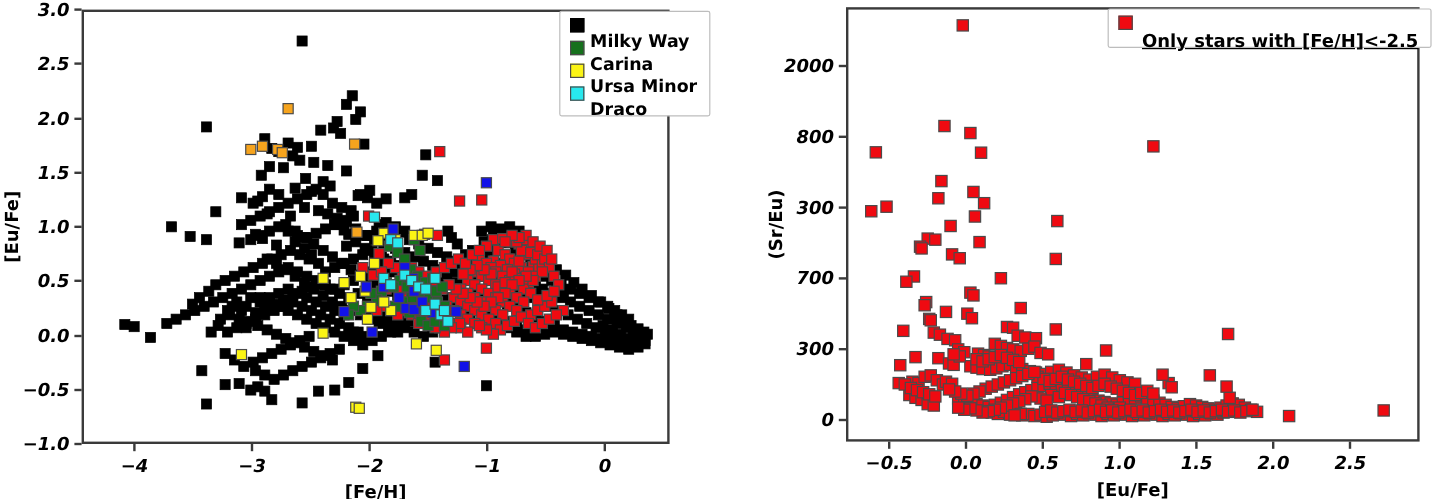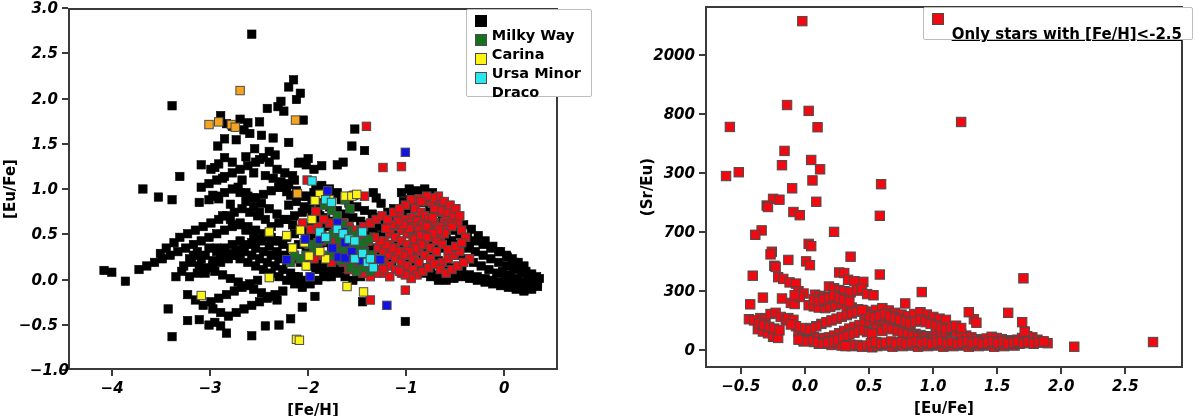--- a/index.html
+++ b/index.html
@@ -968,21 +968,21 @@
             <rect x="295.63" y="250.96" width="8.5" height="8.5" fill="#28e8ee" stroke="#4a4a4a" stroke-width="1"></rect>
             <rect x="298.57" y="247.34" width="8.5" height="8.5" fill="#28e8ee" stroke="#4a4a4a" stroke-width="1"></rect>
             <rect x="301.51" y="256.39" width="8.5" height="8.5" fill="#28e8ee" stroke="#4a4a4a" stroke-width="1"></rect>
             <rect x="247.61" y="220.19" width="8.5" height="8.5" fill="#28e8ee" stroke="#4a4a4a" stroke-width="1"></rect>
             <rect x="253.49" y="225.62" width="8.5" height="8.5" fill="#28e8ee" stroke="#4a4a4a" stroke-width="1"></rect>
           </g>
         </svg>
     </div>
     <div id="ticks-left">
         <div class="tick-mark tick-y" style="left: 62px; top: 369px;"></div>
-        <div class="tick-label tick-label-y" style="left: 13px; top: 370px; width: 56px;">−1.0</div>
+        <div class="tick-label tick-label-y" style="left: 2px; top: 370px; width: 56px;">−1.0</div>
         <div class="tick-mark tick-y" style="left: 62px; top: 323.75px;"></div>
         <div class="tick-label tick-label-y" style="left: 2px; top: 324.75px; width: 56px;">−0.5</div>
         <div class="tick-mark tick-y" style="left: 62px; top: 278.5px;"></div>
         <div class="tick-label tick-label-y" style="left: 2px; top: 279.5px; width: 56px;">0.0</div>
         <div class="tick-mark tick-y" style="left: 62px; top: 233.25px;"></div>
         <div class="tick-label tick-label-y" style="left: 2px; top: 234.25px; width: 56px;">0.5</div>
         <div class="tick-mark tick-y" style="left: 62px; top: 188px;"></div>
         <div class="tick-label tick-label-y" style="left: 2px; top: 189px; width: 56px;">1.0</div>
         <div class="tick-mark tick-y" style="left: 62px; top: 142.75px;"></div>
         <div class="tick-label tick-label-y" style="left: 2px; top: 143.75px; width: 56px;">1.5</div>

